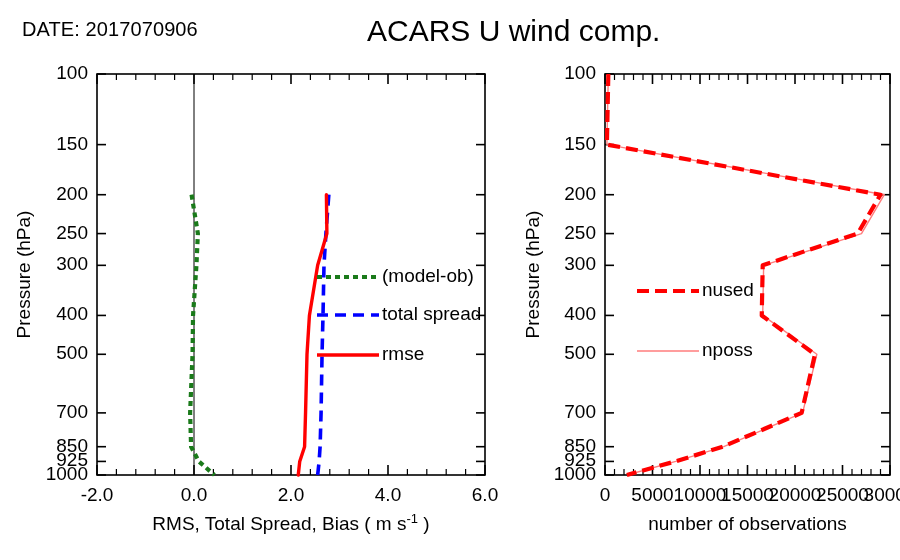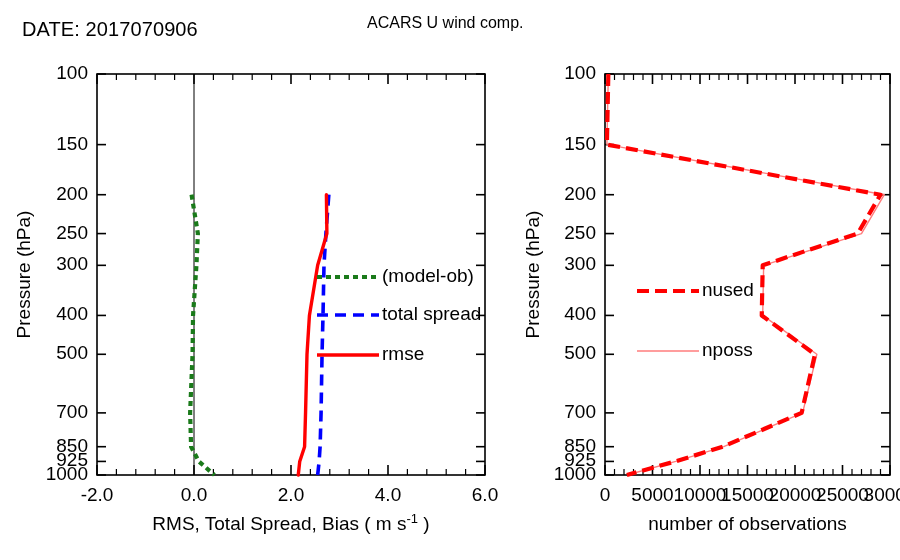--- a/index.html
+++ b/index.html
@@ -7,21 +7,21 @@
     width:900px;height:560px;background:#ffffff;
     font-family:"Liberation Sans",sans-serif;
     color:#000;overflow:hidden;position:relative;
   }
   #root{position:absolute;left:12px;top:0;width:900px;height:432px;}
   .abs{position:absolute;}
   .date-label{
     left:10px;top:18px;font-size:20px;letter-spacing:0.1px;white-space:nowrap;
   }
   .main-title{
-    left:355px;top:14px;font-size:16px;white-space:nowrap;
+    left:355px;top:14px;font-size:30px;white-space:nowrap;
   }
   svg{display:block;}
   .axis-line{stroke:#000;stroke-width:1.6;fill:none;}
   .tick{stroke:#000;stroke-width:1.6;}
   .tick-minor{stroke:#000;stroke-width:1.2;}
   .zero-line{stroke:#000;stroke-width:1.0;}
   .ylab-txt{font-size:19px;text-anchor:end;dominant-baseline:middle;}
   .xlab-txt{font-size:19px;text-anchor:middle;}
   .axis-title{font-size:19px;text-anchor:middle;}
   .axis-title-rot{font-size:19px;text-anchor:middle;}

